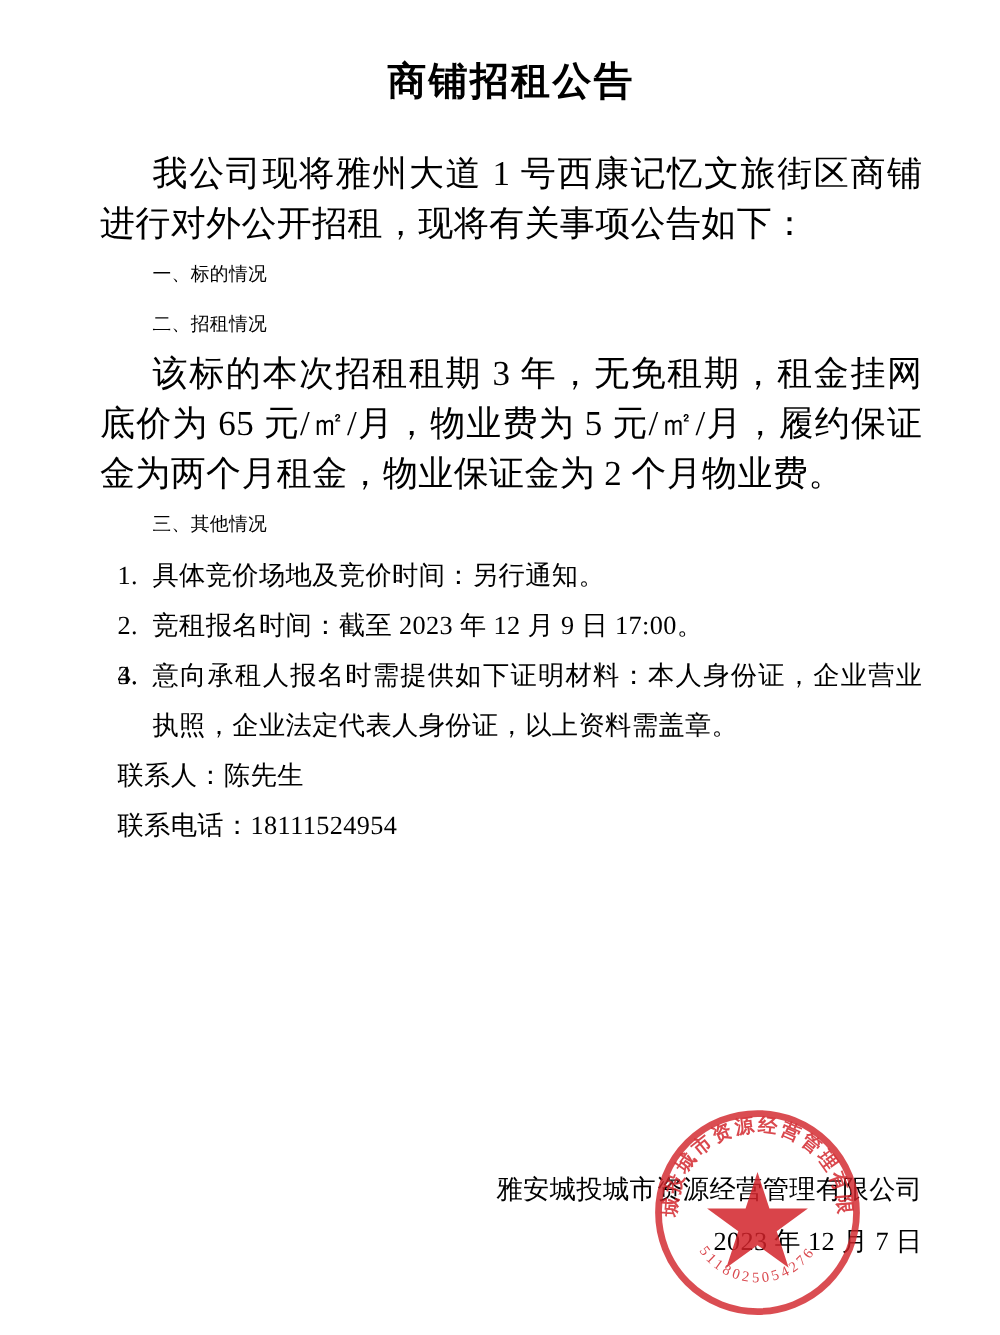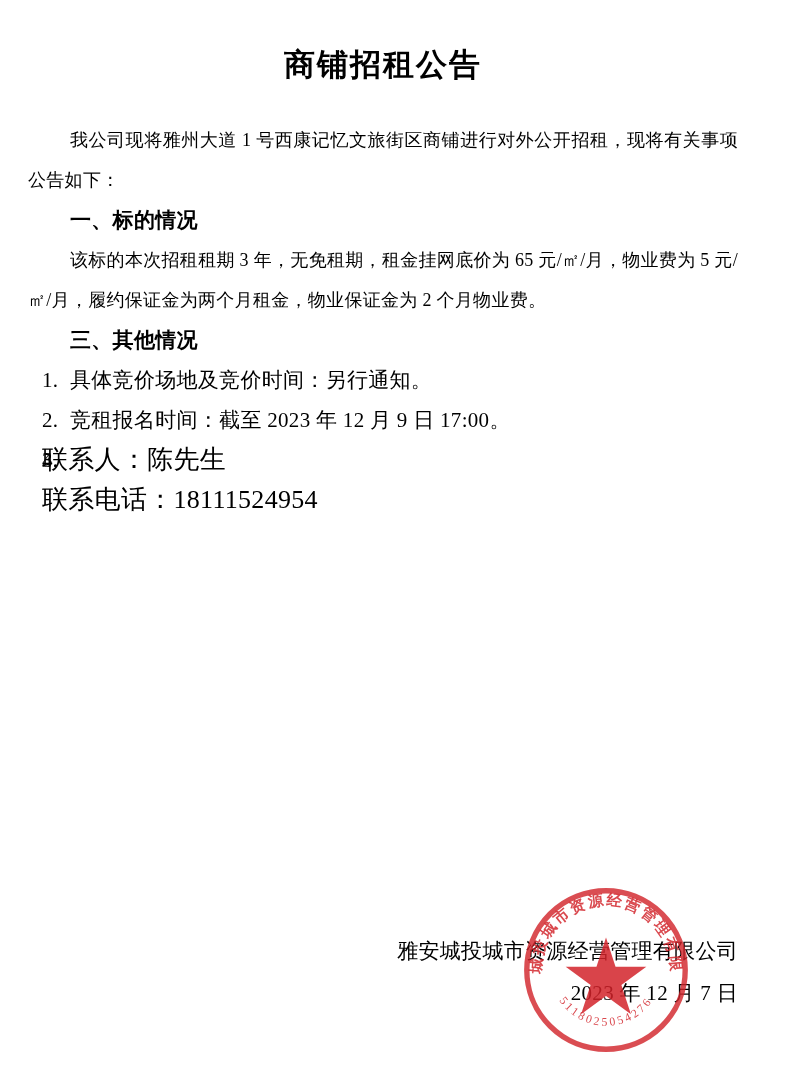--- a/index.html
+++ b/index.html
@@ -13,48 +13,47 @@
     position: relative;
     font-family: "Liberation Serif", "DejaVu Serif", serif;
     color: #000000;
     overflow: hidden;
   }
   .page {
     position: relative;
     width: 800px;
     height: 1068px;
     box-sizing: border-box;
-    padding: 28px 62px 0 28px;
+    padding: 28px 62px 0 80px;
   }
   .doc-title {
     text-align: center;
     font-size: 31px;
     font-weight: bold;
     letter-spacing: 2px;
     margin: 16px 0 34px 0;
     font-family: "Liberation Serif", "DejaVu Serif", serif;
   }
   p.body-text {
-    font-size: 18px;
+    font-size: 28px;
     line-height: 40px;
     margin: 0;
     text-align: justify;
     text-justify: inter-ideograph;
     letter-spacing: 0.3px;
   }
   p.indent2 {
     text-indent: 42px;
   }
   p.section-head {
     text-indent: 42px;
-    font-size: 21px;
+    font-size: 15px;
     line-height: 40px;
     margin: 0;
     letter-spacing: 0.3px;
-    font-weight: bold;
   }
   ol.numlist {
     margin: 0;
     padding: 0 0 0 0;
     list-style: none;
   }
   ol.numlist li {
     font-size: 21px;
     line-height: 40px;
     text-align: justify;
@@ -62,21 +61,21 @@
     position: relative;
     padding-left: 42px;
     letter-spacing: 0.3px;
   }
   ol.numlist li .num {
     position: absolute;
     left: 14px;
     top: 0;
   }
   .contact-line {
-    font-size: 26px;
+    font-size: 21px;
     line-height: 40px;
     margin: 0;
     padding-left: 14px;
     letter-spacing: 0.3px;
   }
   .signature-block {
     position: absolute;
     right: 62px;
     bottom: 54px;
     text-align: right;
@@ -100,37 +99,39 @@
 <body>
 
 <div class="page">
 
   <h1 class="doc-title">商铺招租公告</h1>
 
   <p class="body-text indent2">我公司现将雅州大道 1 号西康记忆文旅街区商铺进行对外公开招租，现将有关事项公告如下：</p>
 
   <p class="section-head">一、标的情况</p>
 
+  <p class="section-head">二、招租情况</p>
   <p class="body-text indent2">该标的本次招租租期 3 年，无免租期，租金挂网底价为 65 元/㎡/月，物业费为 5 元/㎡/月，履约保证金为两个月租金，物业保证金为 2 个月物业费。</p>
 
   <p class="section-head">三、其他情况</p>
   <ol class="numlist">
     <li>
       <span class="num">1.</span>
       <span>具体竞价场地及竞价时间：另行通知。</span>
     </li>
     <li>
       <span class="num">2.</span>
       <span>竞租报名时间：截至 2023 年 12 月 9 日 17:00。</span>
     </li>
     <li>
       <span class="num">3.</span>
     </li>
     <li>
       <span class="num">4.</span>
+      <span>意向承租人报名时需提供如下证明材料：本人身份证，企业营业执照，企业法定代表人身份证，以上资料需盖章。</span>
     </li>
   </ol>
 
   <p class="contact-line">联系人：陈先生</p>
   <p class="contact-line">联系电话：18111524954</p>
 
   <div class="signature-block">
     <div>雅安城投城市资源经营管理有限公司</div>
     <div>2023 年 12 月 7 日</div>
   </div>

